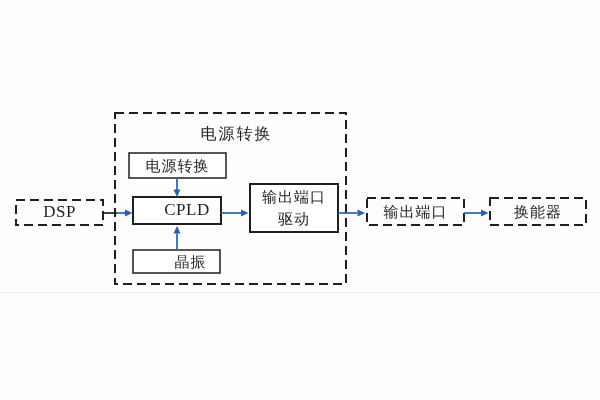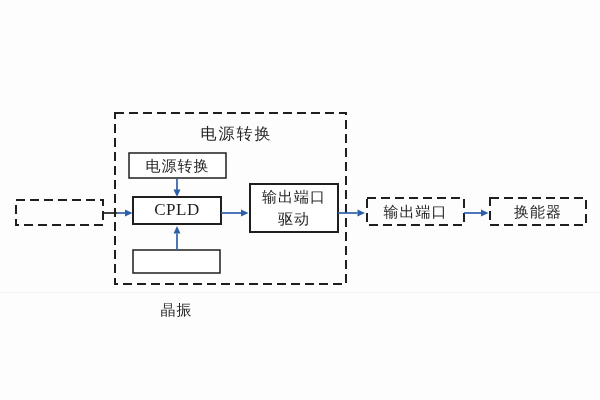--- a/index.html
+++ b/index.html
@@ -85,26 +85,27 @@
 
     <line class="connector" x1="338" y1="213" x2="357.5" y2="213"></line>
     <polygon class="arrowhead" points="365,213 357.5,209.5 357.5,216.5"></polygon>
 
     <line class="connector" x1="464" y1="213" x2="481" y2="213"></line>
     <polygon class="arrowhead" points="488.5,213 481,209.5 481,216.5"></polygon>
   </svg>
 
   <div class="container-title">电源转换</div>
 
+  <div class="label latin" style="left:16px; top:200px; width:87px; height:25px;">DSP</div>
 
   <div class="label" style="left:129px; top:153px; width:97px; height:25px;border-radius:12px;">电源转换</div>
 
-  <div class="label latin" style="left:133px; top:197px; width:88px; height:27px;">CPLD</div>
+  <div class="label latin" style="left:143px; top:197px; width:88px; height:27px;">CPLD</div>
 
-  <div class="label" style="left:133px; top:250px; width:87px; height:23px;margin-top:48px;">晶振</div>
+  <div class="label" style="left:147px; top:250px; width:87px; height:23px;">晶振</div>
 
   <div class="label two-line" style="left:250px; top:184px; width:88px; height:48px;">
     <span>输出端口</span>
     <span>驱动</span>
   </div>
 
   <div class="label" style="left:367px; top:198px; width:97px; height:27px;">输出端口</div>
 
   <div class="label" style="left:490px; top:198px; width:96px; height:27px;">换能器</div>
 

